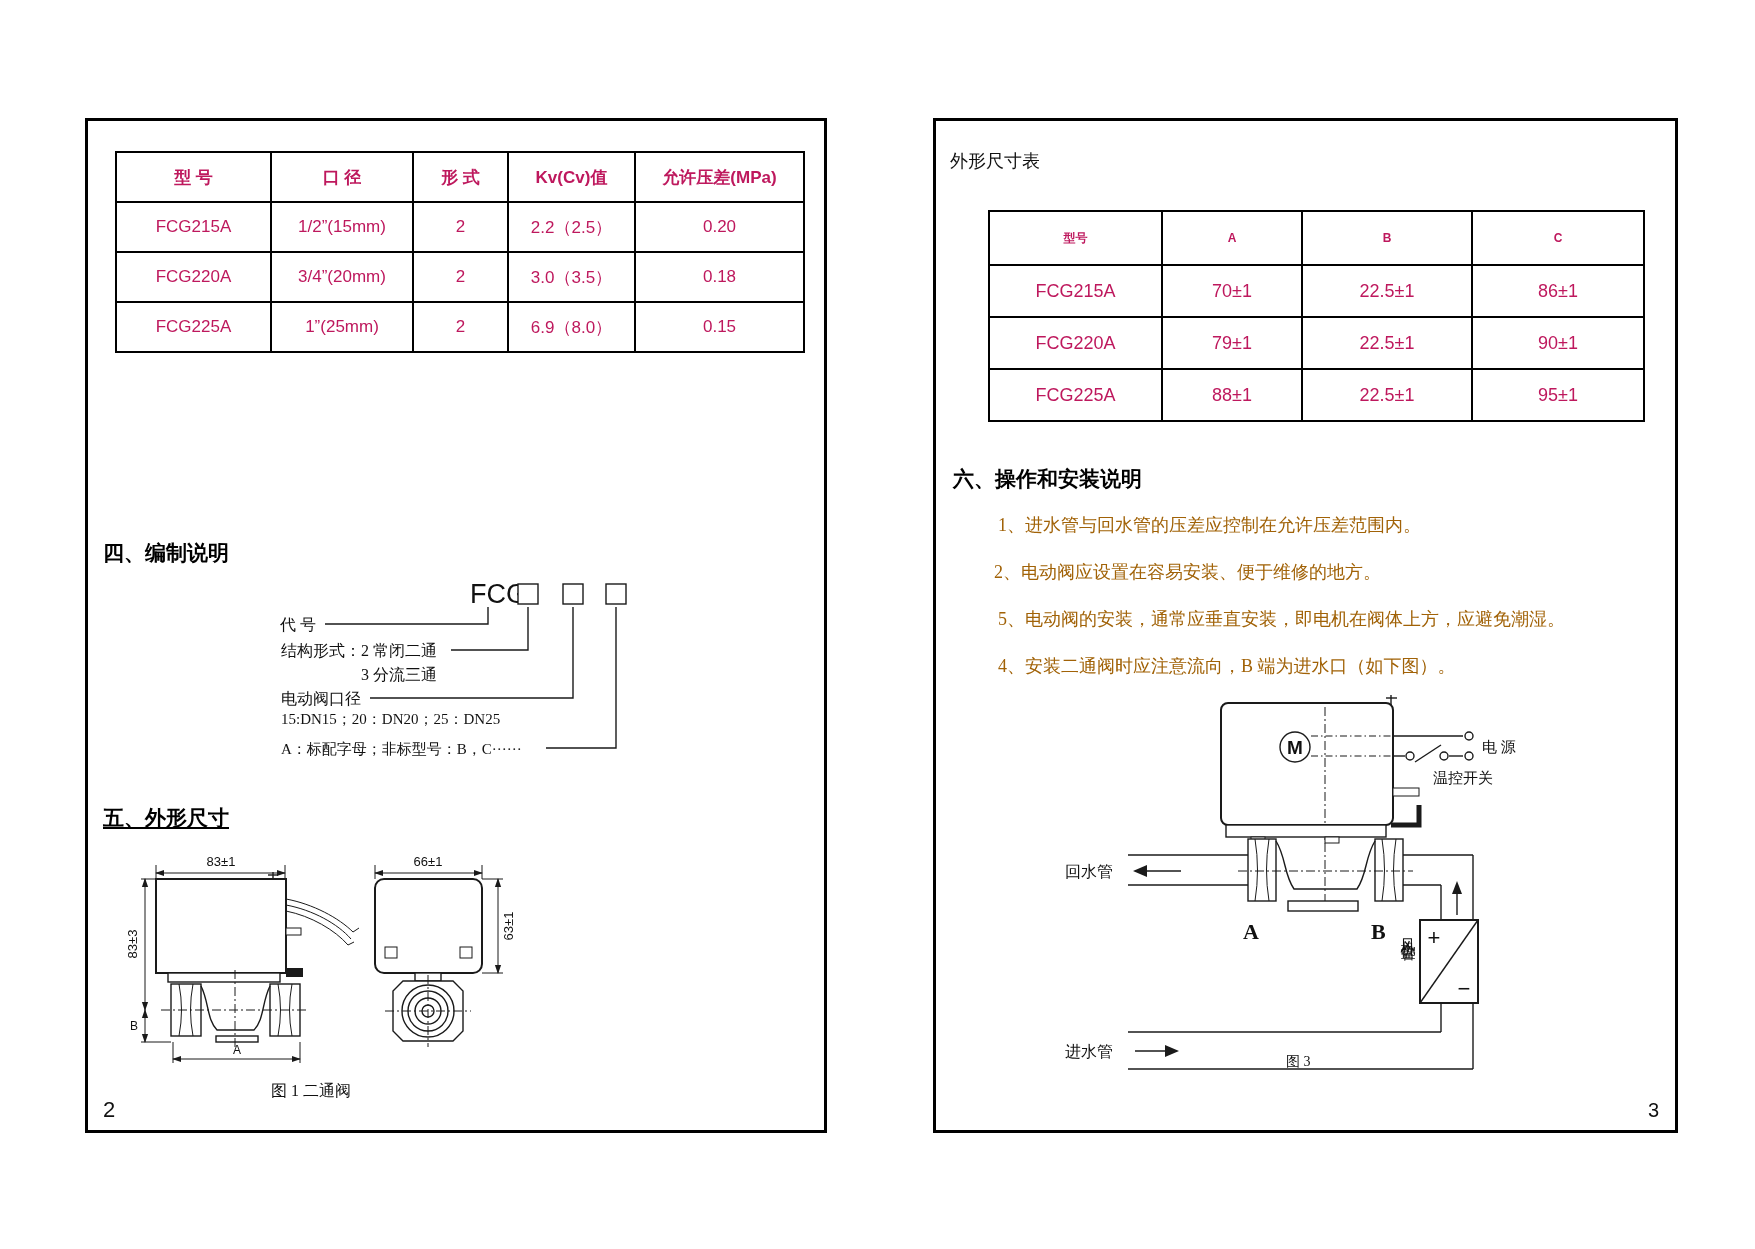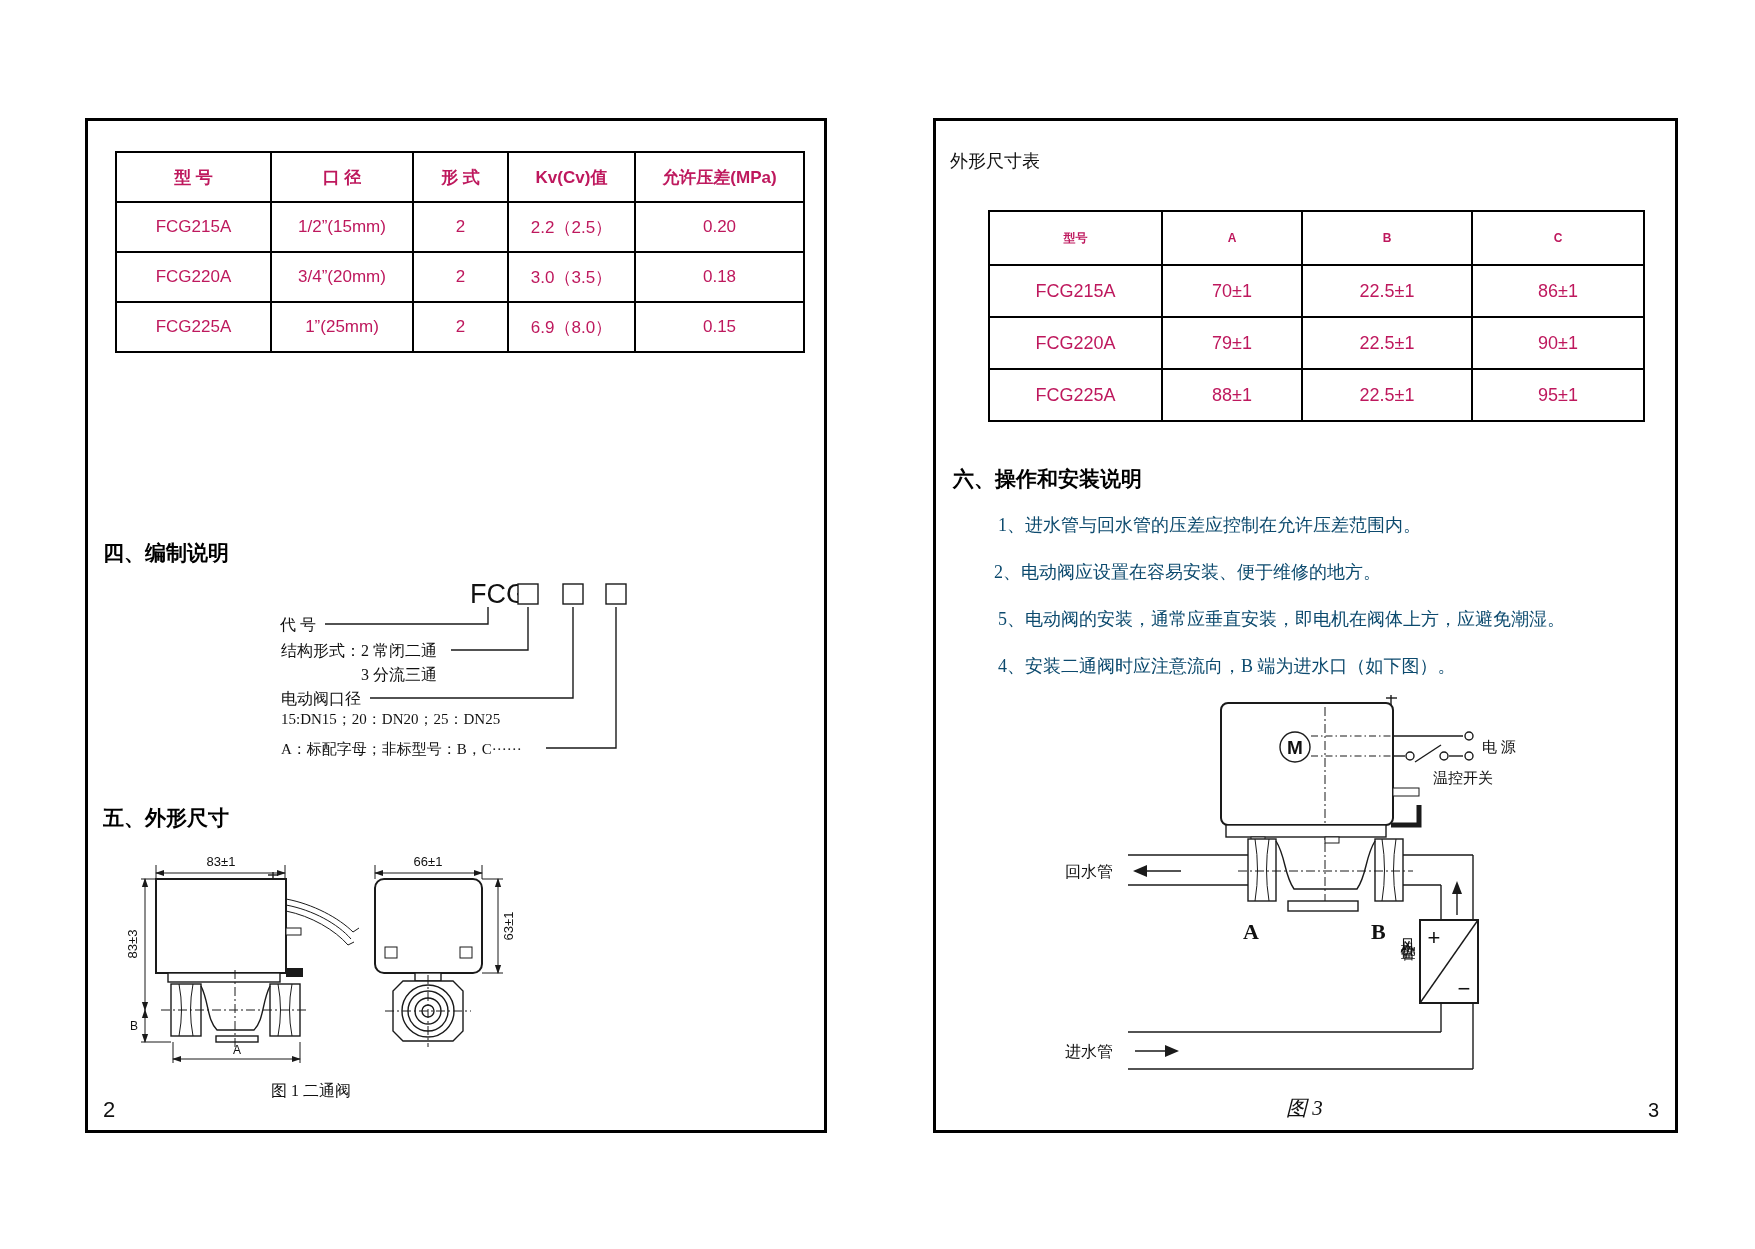--- a/index.html
+++ b/index.html
@@ -16,21 +16,21 @@
   table.spec th{height:48px;font-size:17px;font-weight:bold;}
   table.spec td{height:48px;font-size:17px;}
   table.dim{left:52px;top:89px;width:655px;}
   table.dim th{height:52px;font-size:12px;font-weight:bold;}
   table.dim td{height:50px;font-size:18px;}
 
   .sec-heading{position:absolute;font-size:21px;font-weight:bold;color:#000;white-space:nowrap;
         font-family:"Liberation Sans", sans-serif;}
   .table-title{position:absolute;font-size:18px;color:#111;white-space:nowrap;
         font-family:"Liberation Serif", serif;}
-  .op-item{position:absolute;font-size:18px;color:#0c4a6e;white-space:nowrap;
+  .op-item{position:absolute;font-size:18px;color:#a16207;white-space:nowrap;
         font-family:"Liberation Serif", serif;}
   .caption{position:absolute;color:#111;white-space:nowrap;font-family:"Liberation Serif", serif;}
   .pageno{position:absolute;color:#111;font-family:"Liberation Sans", sans-serif;}
 
   svg{position:absolute;overflow:visible;}
   svg line, svg path, svg rect, svg polyline, svg circle, svg polygon{vector-effect:none;}
   .ln{stroke:#1a1a1a;stroke-width:1.4;fill:none;}
   .ln2{stroke:#1a1a1a;stroke-width:2;fill:none;}
   .thin{stroke:#1a1a1a;stroke-width:1;fill:none;}
   .dash{stroke:#1a1a1a;stroke-width:1;fill:none;stroke-dasharray:9 3 2 3;}
@@ -108,21 +108,21 @@
         <polyline points="273,172 343,172 343,31"></polyline>
       </g>
       <text class="svgser" x="7" y="54" font-size="16">代 号</text>
       <text class="svgser" x="8" y="80" font-size="16">结构形式：2 常闭二通</text>
       <text class="svgser" x="88" y="104" font-size="16">3 分流三通</text>
       <text class="svgser" x="8" y="128" font-size="16">电动阀口径</text>
       <text class="svgser" x="8" y="148" font-size="15">15:DN15；20：DN20；25：DN25</text>
       <text class="svgser" x="8" y="178" font-size="15">A：标配字母；非标型号：B，C······</text>
     </svg>
 
-    <div class="sec-heading" style="left:15px;top:683px;">五、外形尺寸</div>
+    <div class="sec-heading" style="left:15px;top:683px;text-decoration:underline;">五、外形尺寸</div>
 
     <svg style="left:25px;top:723px;" width="410" height="230" viewBox="0 0 410 230">
       <defs>
         <marker id="arr" viewBox="0 0 10 10" refX="9" refY="5" markerWidth="9" markerHeight="9" orient="auto-start-reverse">
             <path d="M0,1.5 L10,5 L0,8.5 z" fill="#1a1a1a"></path>
           </marker>
       </defs>
 
       <g>
         <line class="thin" x1="43" y1="21" x2="43" y2="35"></line>
@@ -319,18 +319,18 @@
         <line class="ln" x1="125" y1="339" x2="438" y2="339"></line>
         <line class="ln" x1="125" y1="376" x2="470" y2="376"></line>
         <text class="svgser" x="62" y="364" font-size="16">进水管</text>
         <line class="ln" x1="132" y1="358" x2="168" y2="358"></line>
         <polygon class="blk" points="176,358 162,352 162,364"></polygon>
       </g>
     </svg>
 
     <div class="fancoil-label" style="left:462px;top:805px;">风机盘管</div>
 
-    <div class="caption" style="left:350px;top:973px;font-size:21px;font-style:italic;">图 3</div>
+    <div class="caption" style="left:350px;top:932px;font-size:14px;">图 3</div>
 
     <div class="pageno" style="left:712px;top:978px;font-size:20px;">3</div>
   </div>
 
 </div>
 
 </body></html>

